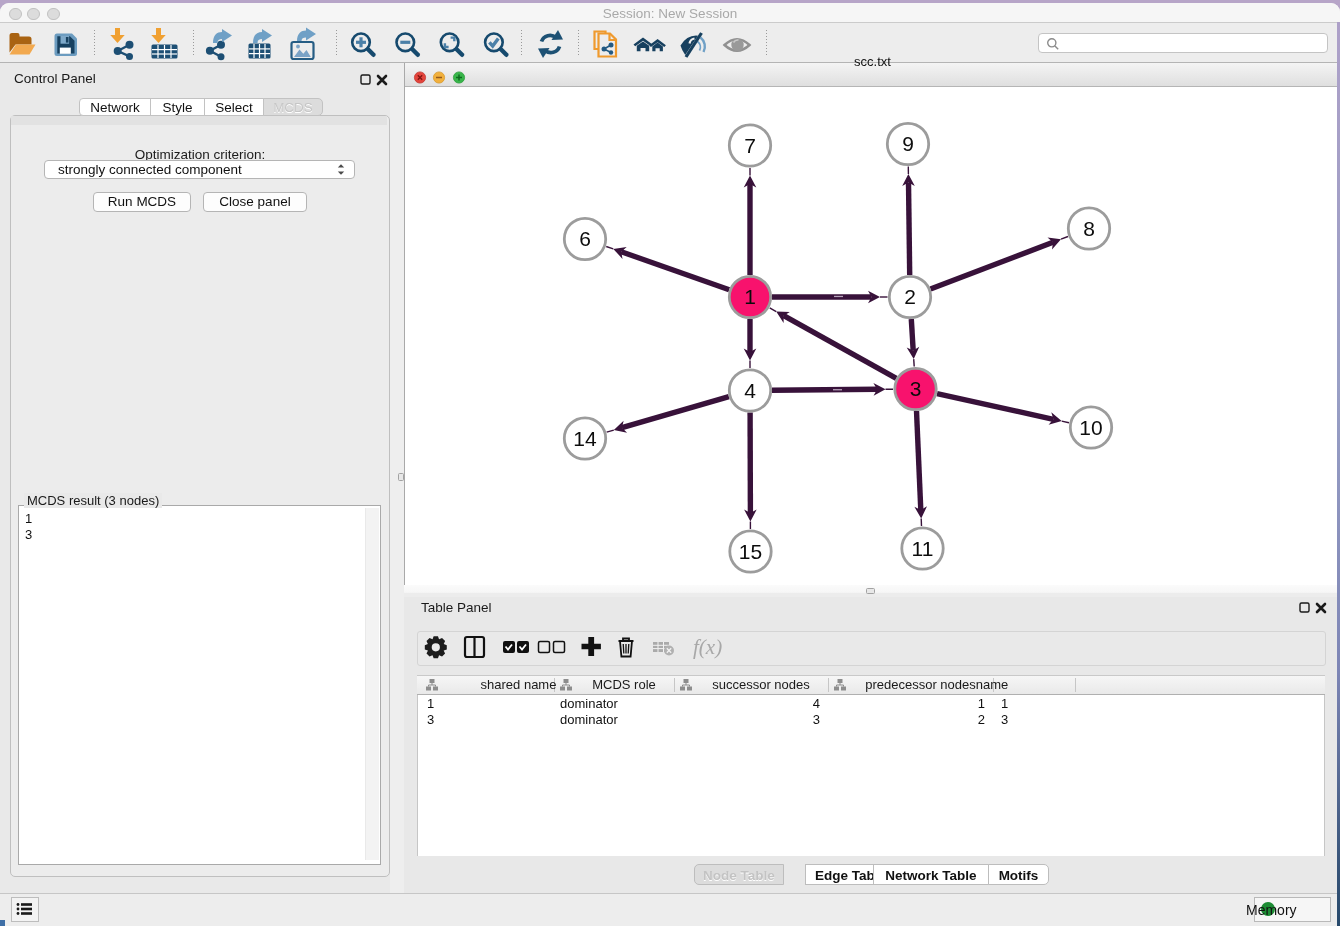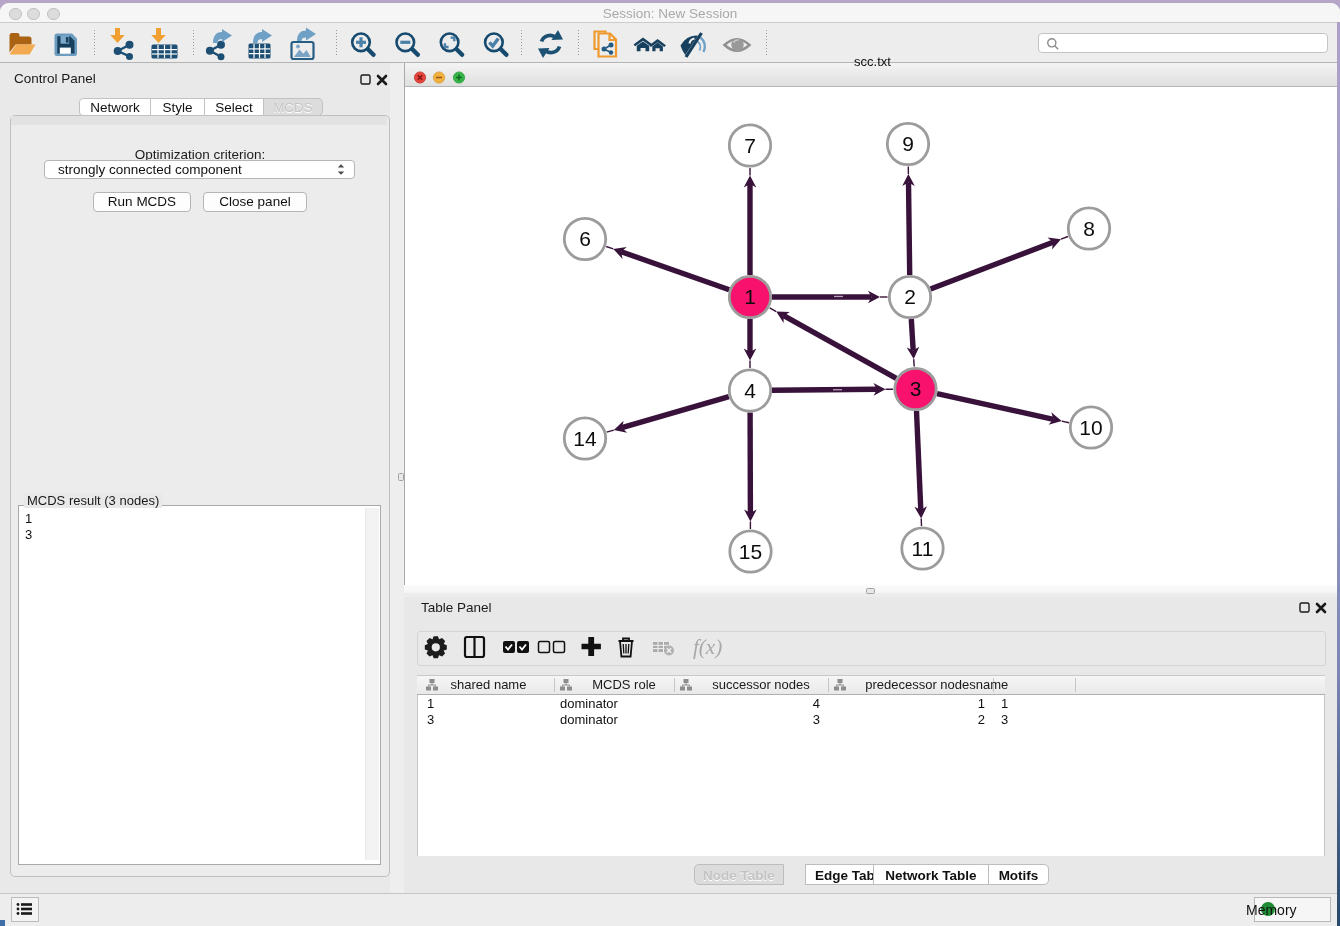--- a/index.html
+++ b/index.html
@@ -366,21 +366,21 @@
       <path d="M253.8 17.3 l4.4 4.4 M258.2 17.3 l-4.4 4.4" stroke="#fff" stroke-width="1.3"></path>
  </g>
  <text x="276" y="23" font-size="21" font-style="italic" fill="#a8a8a8" font-family="Liberation Serif,serif">f(x)</text>
 </svg>
 <div id="thead" class="abs"></div>
 <div class="abs thsep" style="left:554px;"></div>
 <div class="abs thsep" style="left:674px;"></div>
 <div class="abs thsep" style="left:828px;"></div>
 <div class="abs thsep" style="left:993px;"></div>
 <div class="abs thsep" style="left:1075px;"></div>
-<div class="abs th" style="left:430px;width:117px;">shared name</div>
+<div class="abs th" style="left:460px;width:117px;">shared name</div>
 <div class="abs th" style="left:574px;width:100px;">MCDS role</div>
 <div class="abs th" style="left:694px;width:134px;">successor nodes</div>
 <div class="abs th" style="left:848px;width:145px;">predecessor nodes</div>
 <div class="abs th" style="left:940px;width:82px;padding-left:11px;">name</div>
 <svg class="abs" style="left:417px;top:675px" width="440" height="20" viewBox="0 0 440 20">
  <g fill="#8d8d8d">
   <g transform="translate(9,4)">
         <rect x="3.5" y="0" width="5" height="4"></rect>
         <rect x="0" y="7.5" width="5" height="4"></rect>
         <rect x="7" y="7.5" width="5" height="4"></rect>

